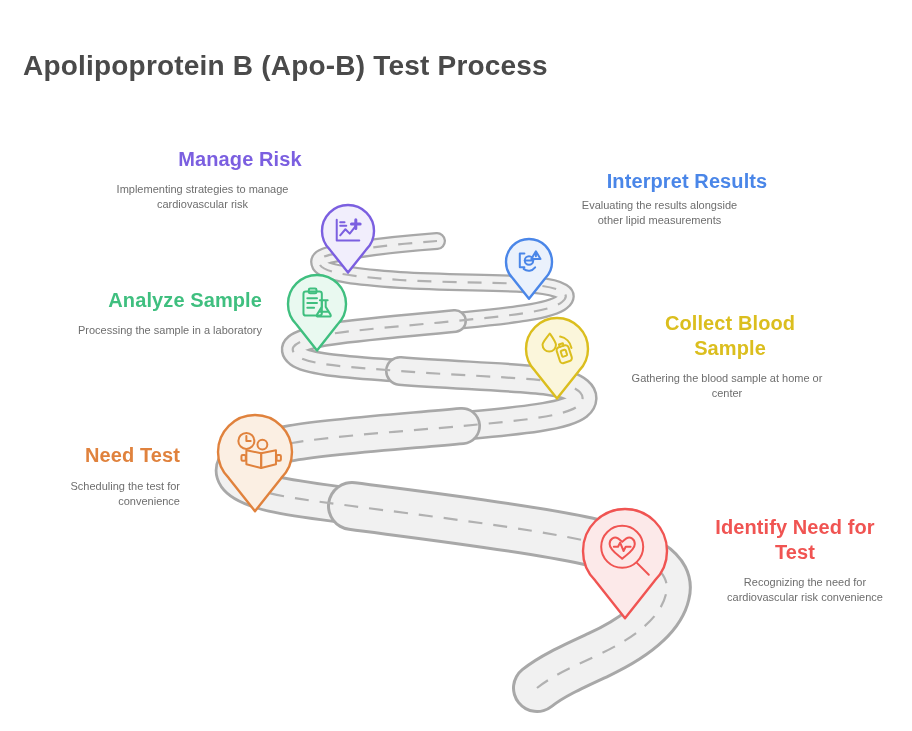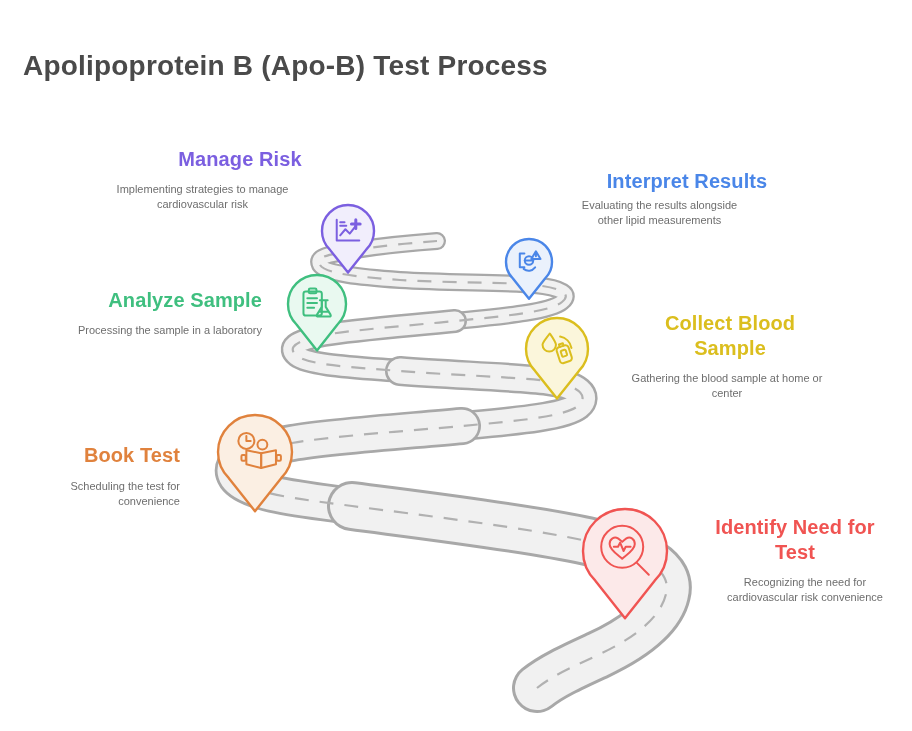--- a/index.html
+++ b/index.html
@@ -124,17 +124,17 @@
 
 <div class="txt heading left" style="left: 577px; top: 169px; width: 220px; --c: #4a86e8; --f: #eaf1fc;">Interpret Results</div>
 <div class="txt desc left" style="left:577px;top:198px;width:165px">Evaluating the results alongside other lipid measurements</div>
 
 <div class="txt heading right" style="left: 42px; top: 288px; width: 220px; --c: #3fbf7f; --f: #e9f9f0;">Analyze Sample</div>
 <div class="txt desc right" style="left:57px;top:323px;width:205px">Processing the sample in a laboratory</div>
 
 <div class="txt heading left" style="left: 660px; top: 311px; width: 140px; --c: #dbbe1e; --f: #fbf6db;">Collect Blood Sample</div>
 <div class="txt desc left" style="left:627px;top:371px;width:200px">Gathering the blood sample at home or center</div>
 
-<div class="txt heading right" style="left: 30px; top: 443px; width: 150px; --c: #e0823d; --f: #fbefe3;">Book Test</div>
+<div class="txt heading right" style="left: 30px; top: 443px; width: 150px; --c: #e0823d; --f: #fbefe3;">Need Test</div>
 <div class="txt desc right" style="left:10px;top:479px;width:170px">Scheduling the test for convenience</div>
 
 <div class="txt heading left" style="left: 710px; top: 515px; width: 170px; --c: #f05452; --f: #fce9e9;">Identify Need for Test</div>
 <div class="txt desc left" style="left:710px;top:575px;width:190px">Recognizing the need for cardiovascular risk convenience</div>
 
 </body></html>

